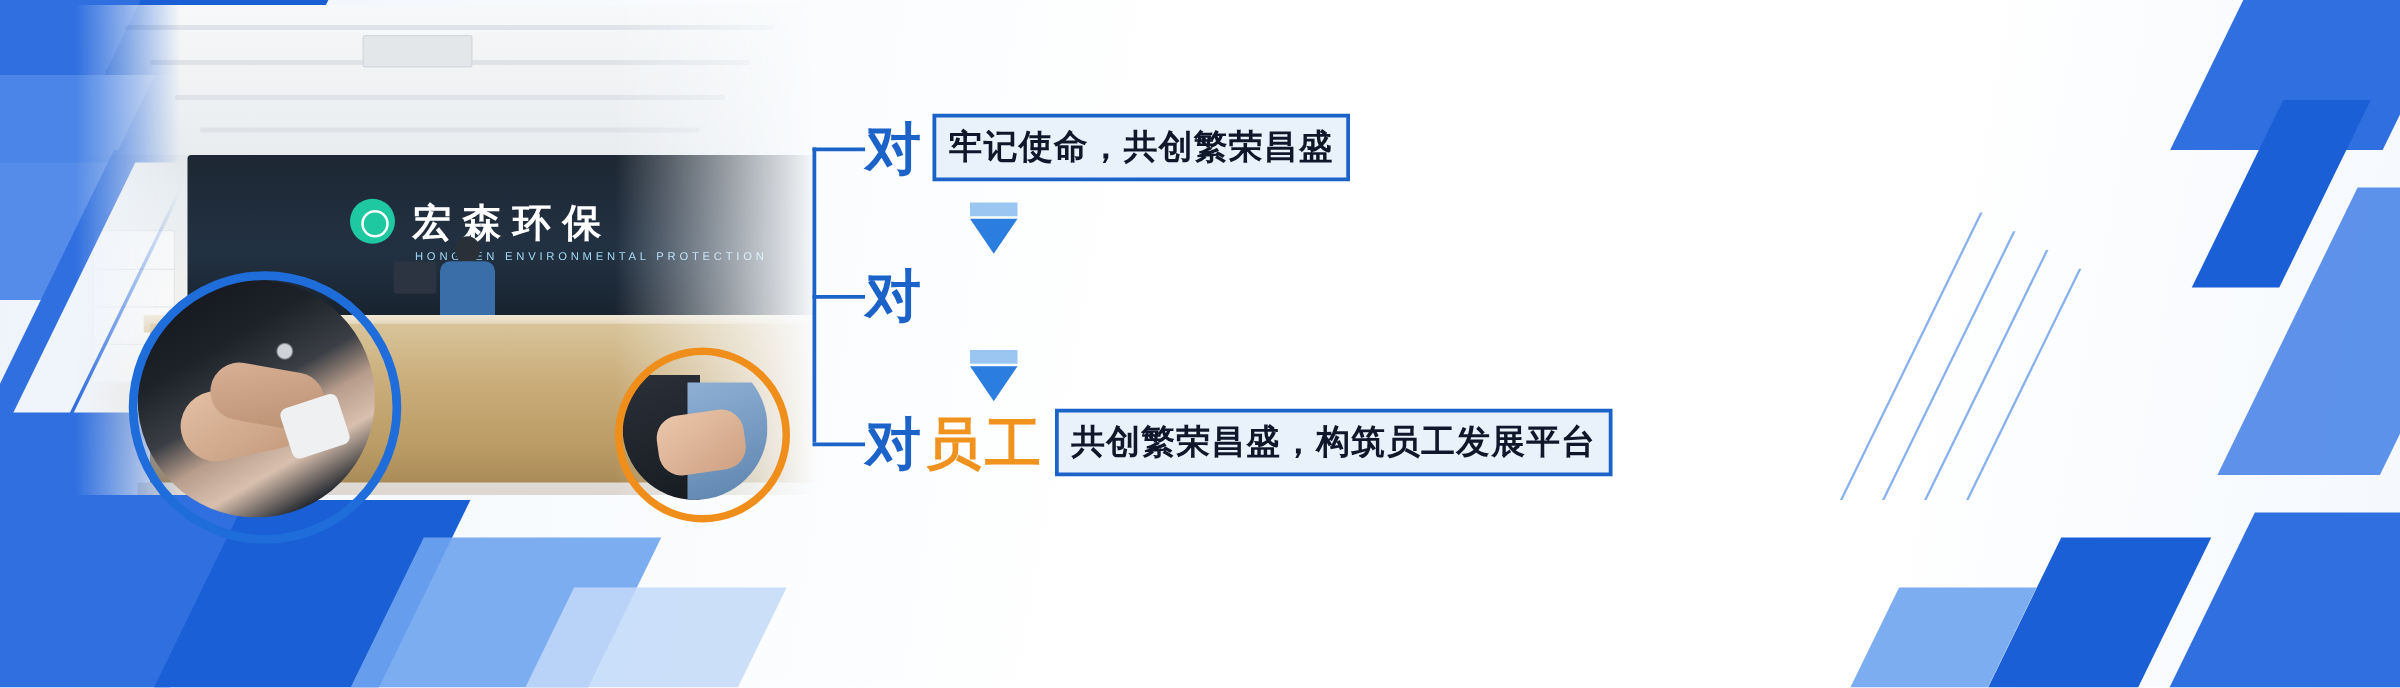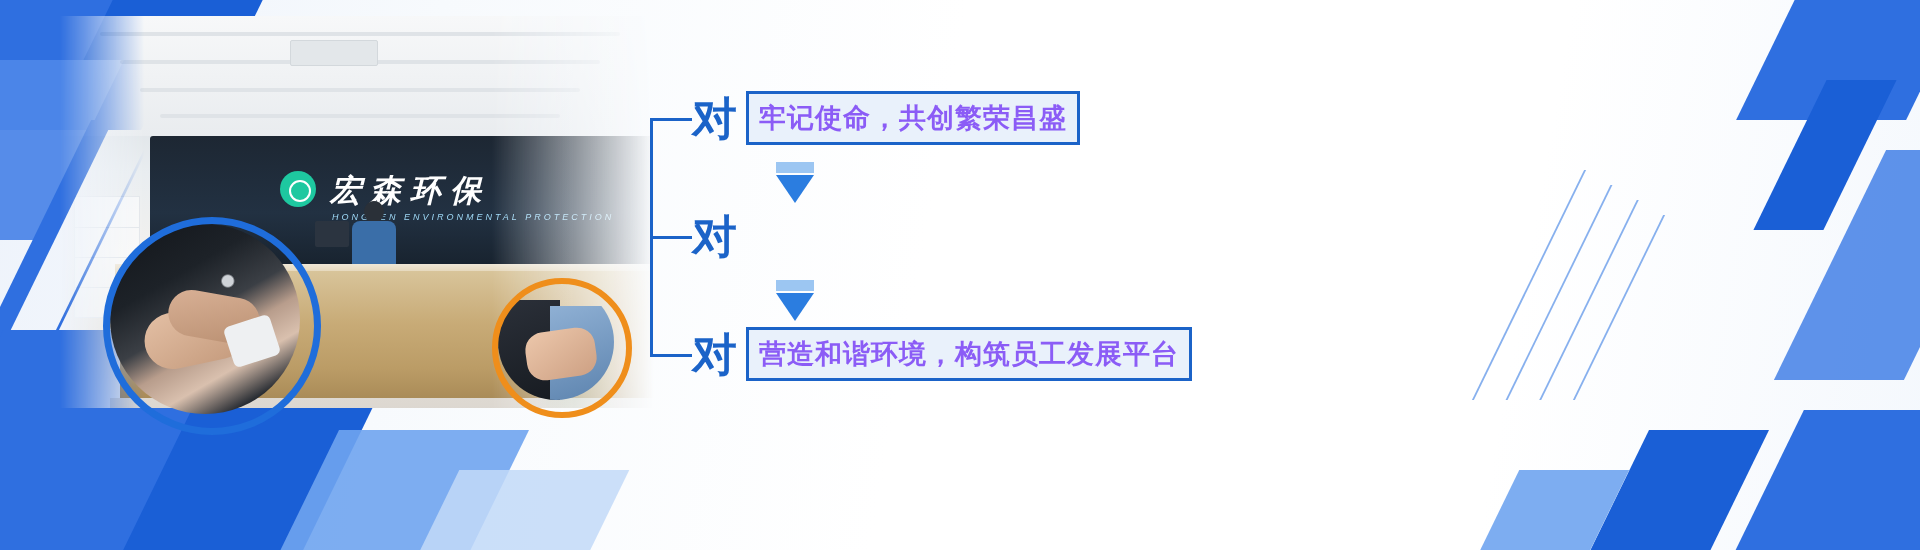--- a/index.html
+++ b/index.html
@@ -27,24 +27,24 @@
   #shp-bottomleft-2{left:150px;top:400px;width:180px;height:190px;
      background:#1a5fd6;transform:skewX(-26deg);}
   #shp-bottomleft-3{left:300px;top:430px;width:190px;height:160px;
      background:#6fa4ef;transform:skewX(-26deg);opacity:.9;}
   #shp-bottom-pale{left:430px;top:470px;width:170px;height:120px;
      background:#c2d9f8;transform:skewX(-26deg);opacity:.85;}
   #shp-mid-outline{left:95px;top:85px;width:260px;height:330px;
      border-left:3px solid #2f6fe0;transform:skewX(-26deg);}
 
   
-  #photo-office{position:absolute;left:60px;top:16px;width:600px;height:392px;
+  #photo-office{position:absolute;left:60px;top:4px;width:600px;height:392px;
      overflow:hidden;
      -webkit-mask-image:linear-gradient(to right,transparent 0,#000 14%,#000 72%,transparent 99%);
-     mask-image:linear-gradient(to right,transparent 0,#000 14%,#000 72%,transparent 99%);font-style:italic;}
+     mask-image:linear-gradient(to right,transparent 0,#000 14%,#000 72%,transparent 99%);}
   .office-bg{position:absolute;inset:0;
      background:
        linear-gradient(180deg,#f2f4f6 0%,#e8ecef 14%,#dfe4e8 26%,#e9edf0 40%,#f2f1ee 62%,#e7e3dc 80%,#f3f2f0 100%);}
   .ceil{position:absolute;left:0;top:0;width:100%;height:120px;
      background:linear-gradient(180deg,#f7f8f9,#e9ecef);}
   .ceil-line{position:absolute;height:4px;background:#dfe3e7;border-radius:2px;}
   .ceil-vent{position:absolute;left:230px;top:24px;width:86px;height:24px;
      background:#e3e7ea;border:1px solid #d3d8dc;border-radius:2px;}
   .deskwall{position:absolute;left:90px;top:120px;width:510px;height:140px;
      background:linear-gradient(180deg,#1d2733 0%,#223142 55%,#16202b 100%);
@@ -118,21 +118,21 @@
 
   .vrow{position:absolute;left:42px;display:flex;align-items:center;height:52px;}
   #vrow-1{top:14px;} #vrow-2{top:132px;} #vrow-3{top:250px;}
 
   .prefix{font-size:45px;font-weight:700;color:#1b63c8;letter-spacing:1px;line-height:1;
      font-family:"DejaVu Sans","Liberation Sans",sans-serif;}
   .subject{font-size:45px;font-weight:700;color:#f0921e;letter-spacing:3px;line-height:1;
      margin-left:2px;font-family:"DejaVu Sans","Liberation Sans",sans-serif;}
   .detailbox{margin-left:8px;border:3px solid #1b63c8;background:#e9f1fb;
      padding:4px 10px 6px 10px;display:flex;align-items:center;height:38px;}
-  .detail{font-size:27px;font-weight:700;color:#8b5cf6;letter-spacing:1px;line-height:1;
+  .detail{font-size:27px;font-weight:700;color:#0f172a;letter-spacing:1px;line-height:1;
      white-space:nowrap;font-family:"DejaVu Sans","Liberation Sans",sans-serif;}
 
   .arrow{position:absolute;left:126px;width:38px;}
   #arrow-1{top:84px;} #arrow-2{top:202px;}
   .arrow .cap{width:38px;height:11px;background:#9cc6f2;}
   .arrow .tri{width:0;height:0;margin-top:2px;
      border-left:19px solid transparent;border-right:19px solid transparent;
      border-top:28px solid #2b7de0;}
 </style>
 </head>
@@ -230,19 +230,20 @@
       <span class="prefix">对</span>
     </div>
 
     <div class="arrow" id="arrow-2">
       <div class="cap"></div>
         <div class="tri"></div>
     </div>
 
     <div class="vrow" id="vrow-3">
       <span class="prefix">对</span>
+      <span class="subject">员工</span>
       <span class="detailbox">
-        <span class="detail">营造和谐环境，构筑员工发展平台</span>
+        <span class="detail">共创繁荣昌盛，构筑员工发展平台</span>
       </span>
     </div>
 
   </div>
 </div>
 
 </body></html>

